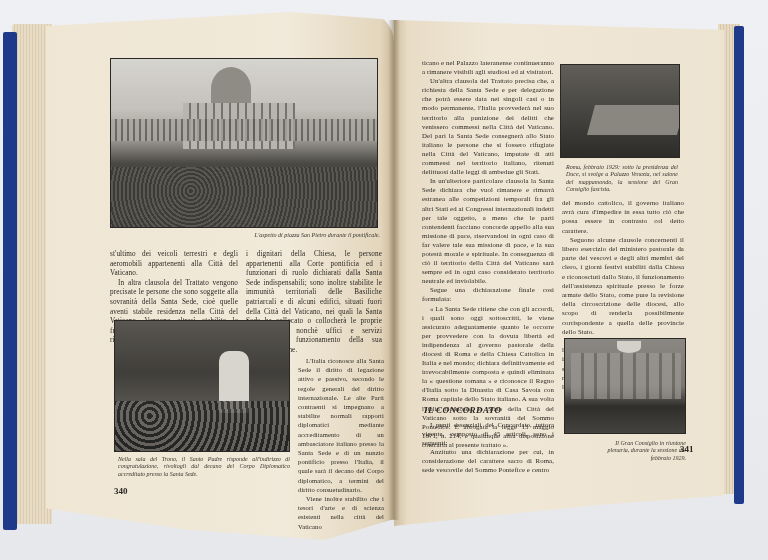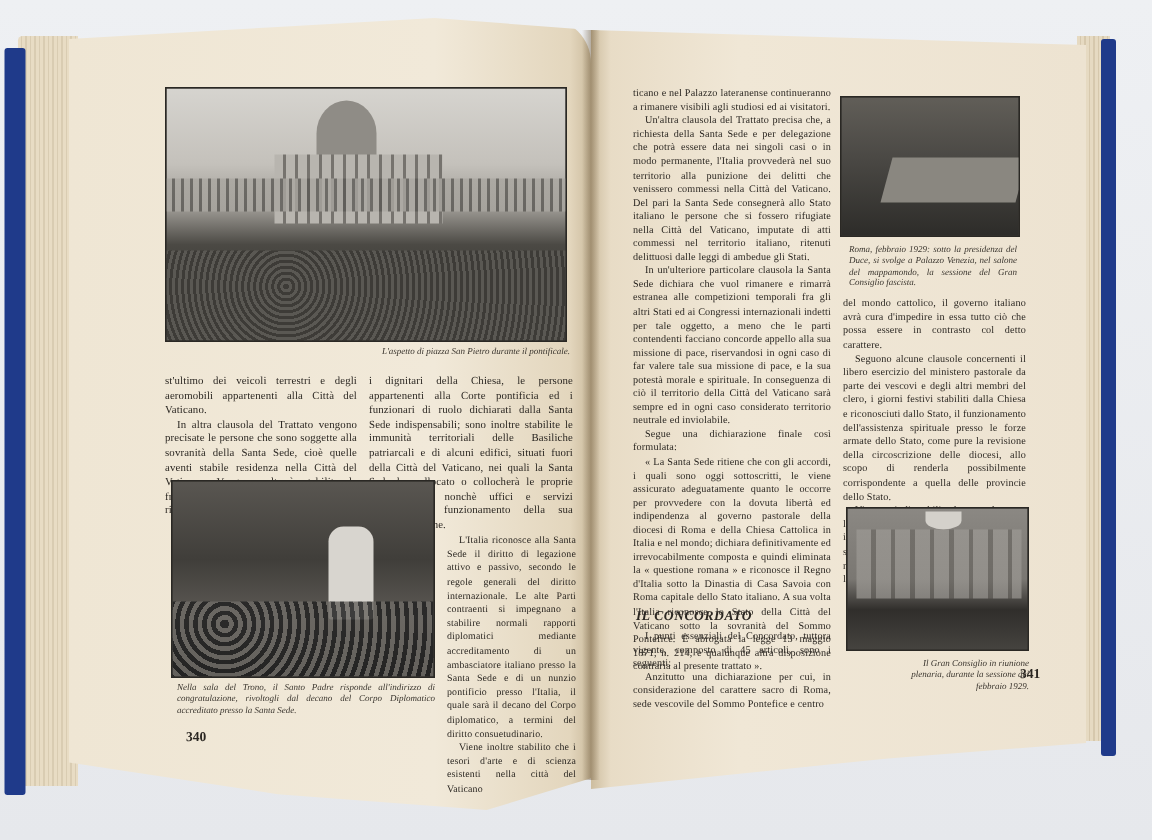--- a/index.html
+++ b/index.html
@@ -165,21 +165,21 @@
     <div class="people"></div>
   </div>
 
   <div class="text-block" style="left:298px; top:356px; width:86px; font-size:6.6px; line-height:9.2px;">
     <p>L'Italia riconosce alla Santa Sede il diritto di legazione attivo e passivo, secondo le regole generali del diritto internazionale. Le alte Parti contraenti si impegnano a stabilire normali rapporti diplomatici mediante accreditamento di un ambasciatore italiano presso la Santa Sede e di un nunzio pontificio presso l'Italia, il quale sarà il decano del Corpo diplomatico, a termini del diritto consuetudinario.</p>
     <p>Viene inoltre stabilito che i tesori d'arte e di scienza esistenti nella città del Vaticano</p>
   </div>
 
   <div class="caption" style="left:118px; top:456px; width:172px;">Nella sala del Trono, il Santo Padre risponde all'indirizzo di congratulazione, rivoltogli dal decano del Corpo Diplomatico accreditato presso la Santa Sede.</div>
 
-  <div class="page-number" style="left:124px; top:486px;text-align:center;">340</div>
+  <div class="page-number" style="left:114px; top:486px;text-align:center;">340</div>
 
   <div class="page-right"></div>
   <div class="gutter"></div>
 
   <div class="text-block" style="left:422px; top:58px; width:132px; font-size:6.8px; line-height:9.1px;">
     <p class="noindent">ticano e nel Palazzo lateranense continueranno a rimanere visibili agli studiosi ed ai visitatori.</p>
     <p>Un'altra clausola del Trattato precisa che, a richiesta della Santa Sede e per delegazione che potrà essere data nei singoli casi o in modo permanente, l'Italia provvederà nel suo territorio alla punizione dei delitti che venissero commessi nella Città del Vaticano. Del pari la Santa Sede consegnerà allo Stato italiano le persone che si fossero rifugiate nella Città del Vaticano, imputate di atti commessi nel territorio italiano, ritenuti delittuosi dalle leggi di ambedue gli Stati.</p>
     <p>In un'ulteriore particolare clausola la Santa Sede dichiara che vuol rimanere e rimarrà estranea alle competizioni temporali fra gli altri Stati ed ai Congressi internazionali indetti per tale oggetto, a meno che le parti contendenti facciano concorde appello alla sua missione di pace, riservandosi in ogni caso di far valere tale sua missione di pace, e la sua potestà morale e spirituale. In conseguenza di ciò il territorio della Città del Vaticano sarà sempre ed in ogni caso considerato territorio neutrale ed inviolabile.</p>
     <p>Segue una dichiarazione finale così formulata:</p>
     <p>« La Santa Sede ritiene che con gli accordi, i quali sono oggi sottoscritti, le viene assicurato adeguatamente quanto le occorre per provvedere con la dovuta libertà ed indipendenza al governo pastorale della diocesi di Roma e della Chiesa Cattolica in Italia e nel mondo; dichiara definitivamente ed irrevocabilmente composta e quindi eliminata la « questione romana » e riconosce il Regno d'Italia sotto la Dinastia di Casa Savoia con Roma capitale dello Stato italiano. A sua volta l'Italia riconosce lo Stato della Città del Vaticano sotto la sovranità del Sommo Pontefice. È abrogata la legge 13 maggio 1871, n. 214, e qualunque altra disposizione contraria al presente trattato ».</p>

